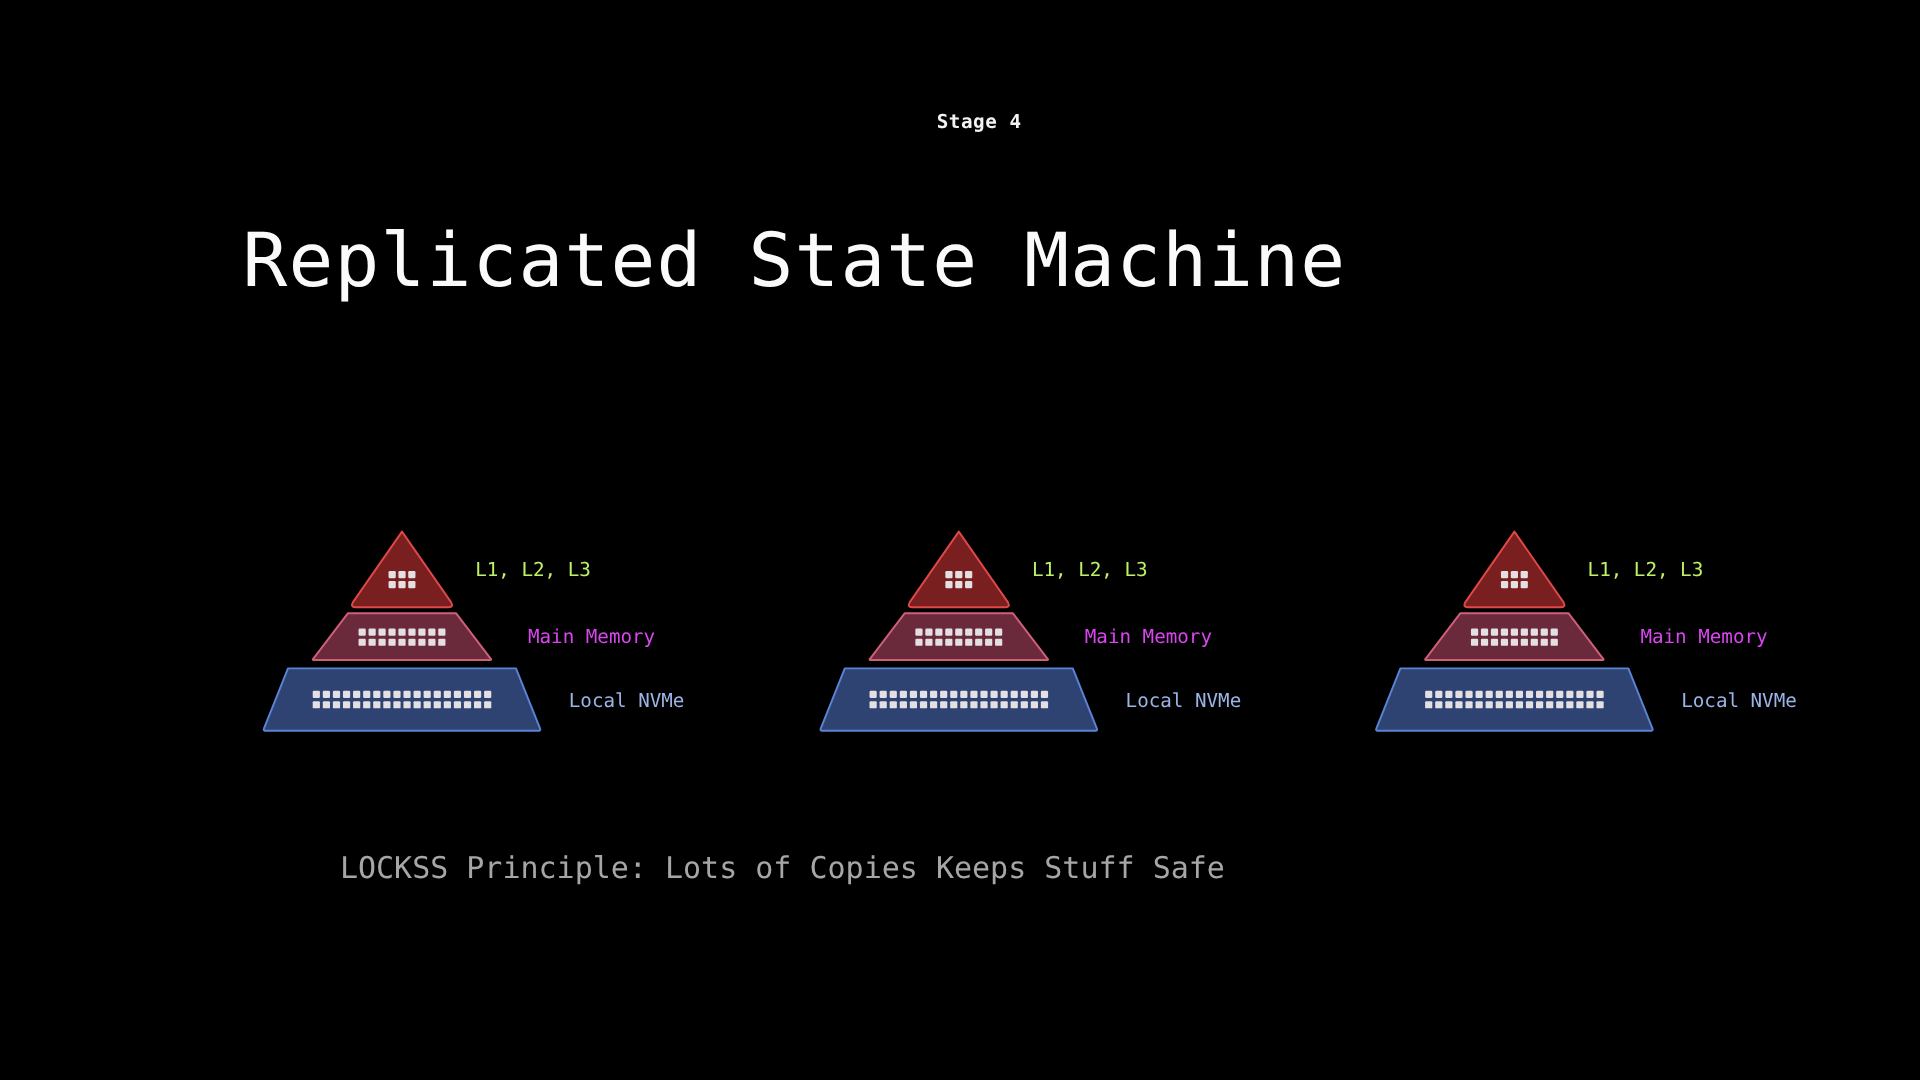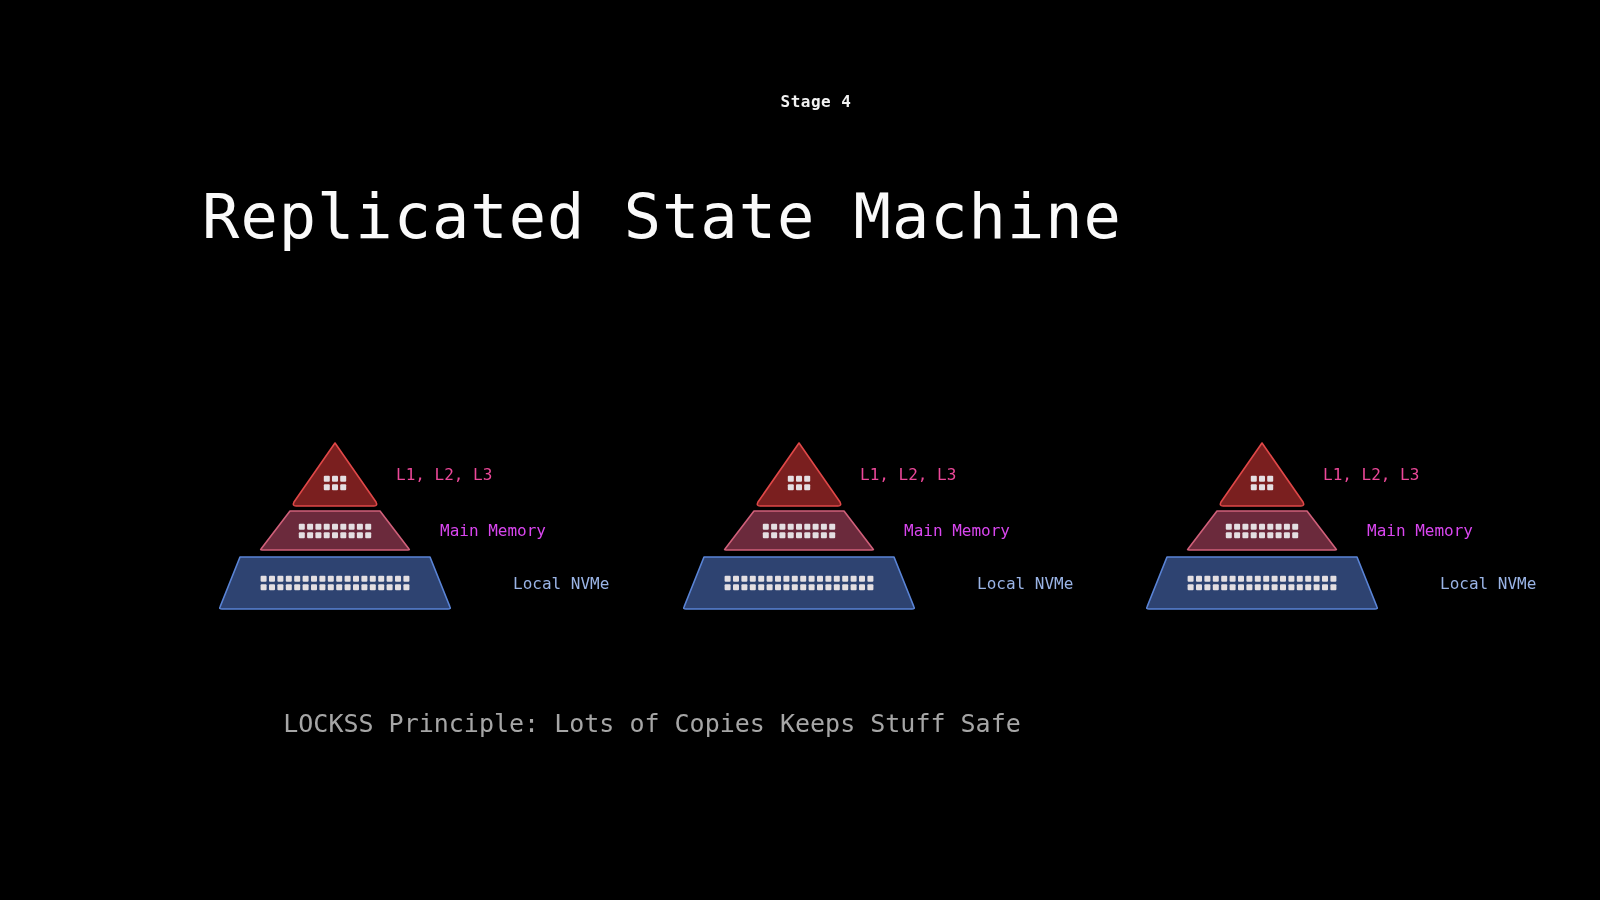--- a/index.html
+++ b/index.html
@@ -3,23 +3,23 @@
 <meta charset="utf-8">
 <style>
   html, body { margin:0; padding:0; background:#000; }
   body { width:1600px; height:900px; position:relative; overflow:hidden; font-family:"DejaVu Sans Mono","Liberation Mono",monospace; color:#fff; }
   .stage { position:absolute; left:16px; width:1600px; top:92px; text-align:center; font-size:16px; font-weight:bold; color:#f2f2f2; letter-spacing:0.5px; }
   .title { position:absolute; left:0; width:1324px; top:180px; text-align:center; font-size:62px; color:#fafafa; letter-spacing:1px; }
   .footer { position:absolute; left:0; width:1304px; top:709px; text-align:center; font-size:25px; color:#a6a6a6; }
   .pyr { position:absolute; top:436px; width:460px; height:180px; }
   .pyr svg { position:absolute; left:0; top:0; }
   .lbl { position:absolute; font-size:16px; white-space:nowrap; }
-  .lbl.l1 { color:#ec4899; }
+  .lbl.l1 { color:#bef264; }
   .lbl.mm { color:#d946ef; }
-  .lbl.nv { color:#9ab4e6;margin-left:39px; }
+  .lbl.nv { color:#9ab4e6; }
 </style>
 </head>
 <body>
 
 <div class="stage">Stage 4</div>
 <div class="title">Replicated State Machine</div>
 
 <div id="pyramids">
     <div class="pyr" style="left: 215px;">
 <svg width="260" height="180" viewBox="0 0 260 180">

